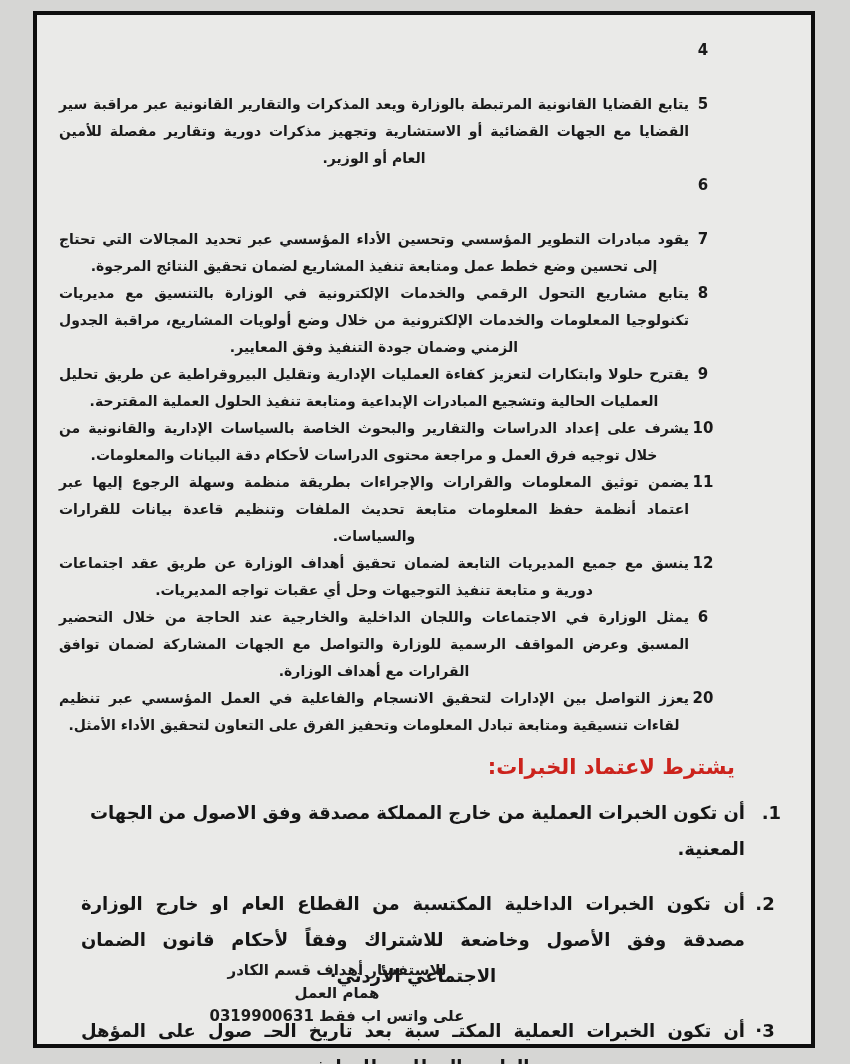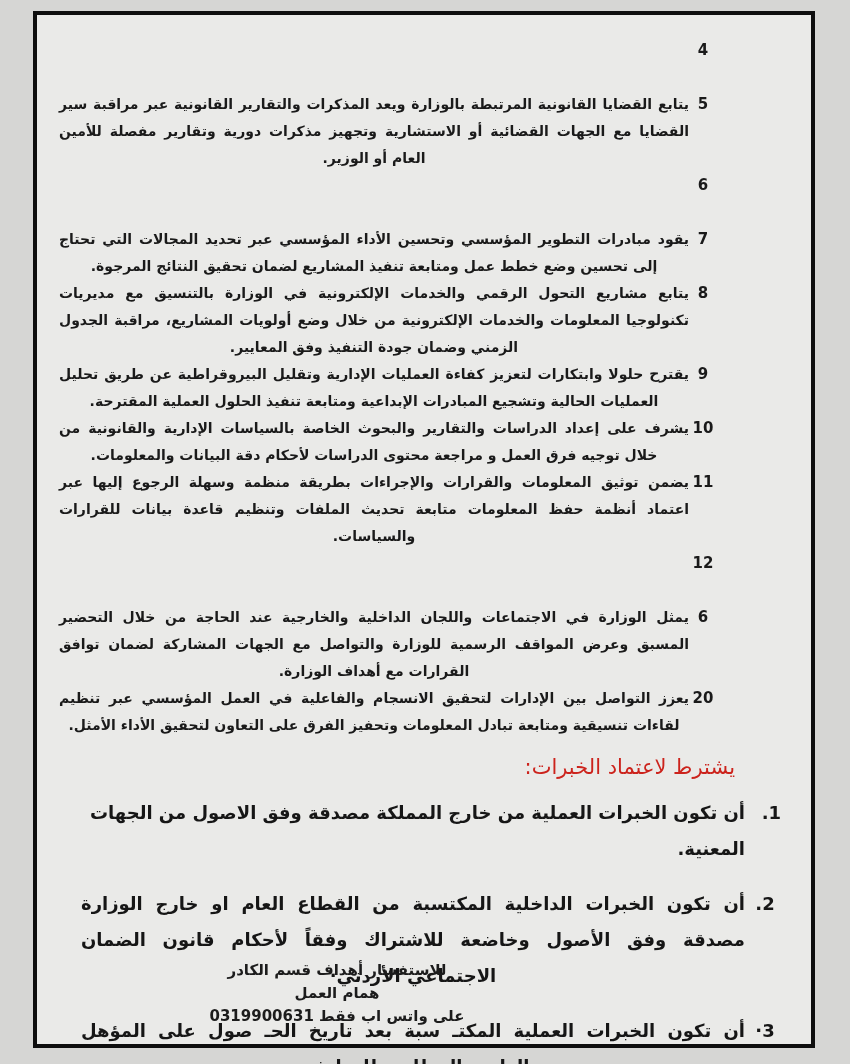--- a/index.html
+++ b/index.html
@@ -18,21 +18,21 @@
     font-size:14px;font-weight:bold;color:#1a1a1a;
     line-height:27px;text-align:justify;text-align-last:center;
     min-height:54px;
   }
   .duty .num{
     position:absolute;right:78px;top:0;width:36px;text-align:center;
     font-weight:bold;font-size:15px;text-align-last:center;
   }
   .req-heading{
     direction:rtl;text-align:right;padding:16px 76px 8px 0;
-    color:#cc231c;font-size:21px;font-weight:normal;
+    color:#cc231c;font-size:21px;font-weight:bold;
   }
   .reqs{direction:rtl;padding:8px 30px 0 44px;color:#161616;}
   .req{
     position:relative;padding-right:36px;margin-bottom:19px;
     font-size:18px;font-weight:bold;line-height:36px;
     text-align:justify;text-align-last:center;
   }
   .req.single{text-align:right;text-align-last:right;}
   .req .rnum{
     position:absolute;right:0;top:0;width:32px;text-align:left;
@@ -76,20 +76,21 @@
     <div class="duty">
       <span class="num">10</span>
       <span>يشرف على إعداد الدراسات والتقارير والبحوث الخاصة بالسياسات الإدارية والقانونية من خلال توجيه فرق العمل و مراجعة محتوى الدراسات لأحكام دقة البيانات والمعلومات.</span>
     </div>
     <div class="duty">
       <span class="num">11</span>
       <span>يضمن توثيق المعلومات والقرارات والإجراءات بطريقة منظمة وسهلة الرجوع إليها عبر اعتماد أنظمة حفظ المعلومات متابعة تحديث الملفات وتنظيم قاعدة بيانات للقرارات والسياسات.</span>
     </div>
     <div class="duty">
       <span class="num">12</span>
+      <span>ينسق مع جميع المديريات التابعة لضمان تحقيق أهداف الوزارة عن طريق عقد اجتماعات دورية و متابعة تنفيذ التوجيهات وحل أي عقبات تواجه المديريات.</span>
     </div>
     <div class="duty">
       <span class="num">6</span>
       <span>يمثل الوزارة في الاجتماعات واللجان الداخلية والخارجية عند الحاجة من خلال التحضير المسبق وعرض المواقف الرسمية للوزارة والتواصل مع الجهات المشاركة لضمان توافق القرارات مع أهداف الوزارة.</span>
     </div>
     <div class="duty">
       <span class="num">20</span>
       <span>يعزز التواصل بين الإدارات لتحقيق الانسجام والفاعلية في العمل المؤسسي عبر تنظيم لقاءات تنسيقية ومتابعة تبادل المعلومات وتحفيز الفرق على التعاون لتحقيق الأداء الأمثل.</span>
     </div>
   </div>

